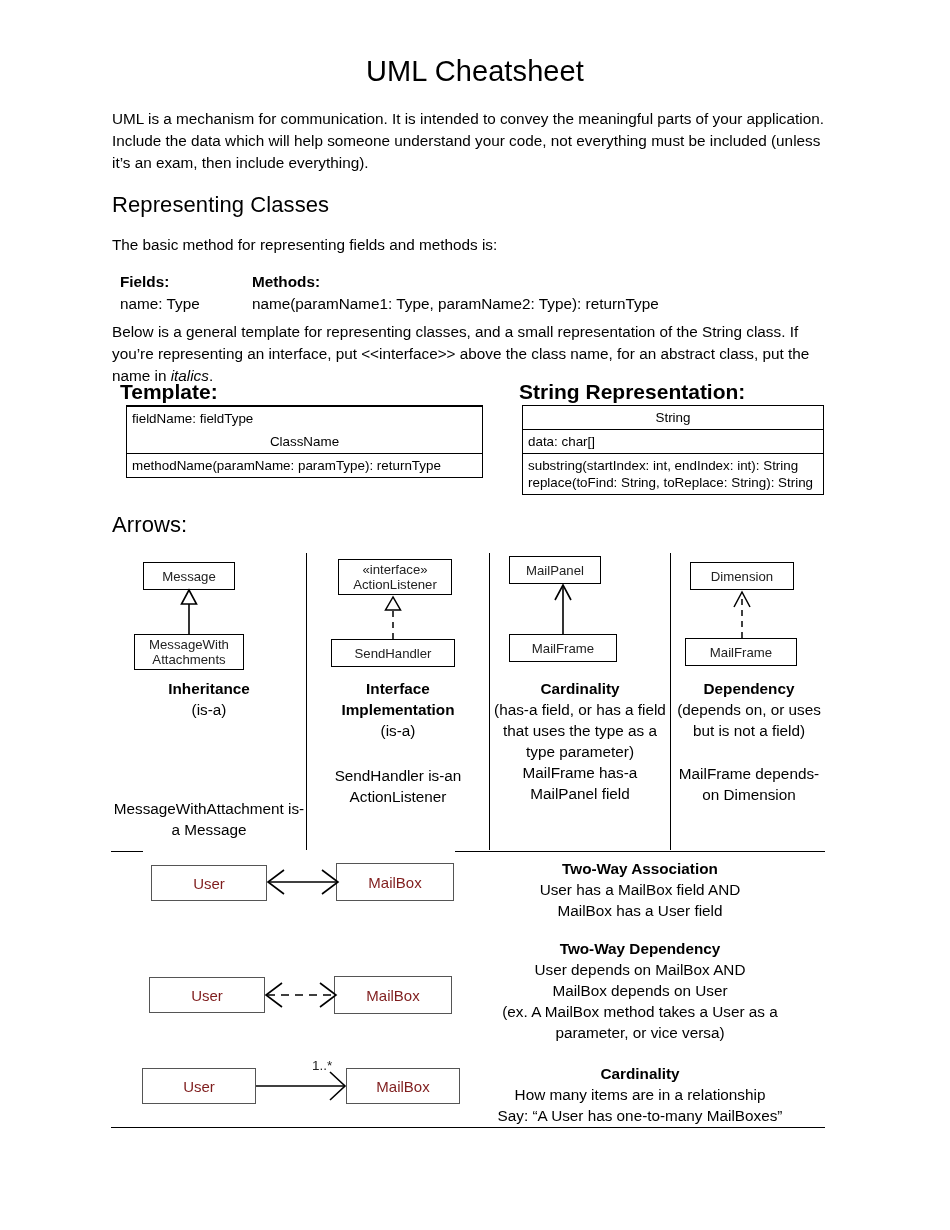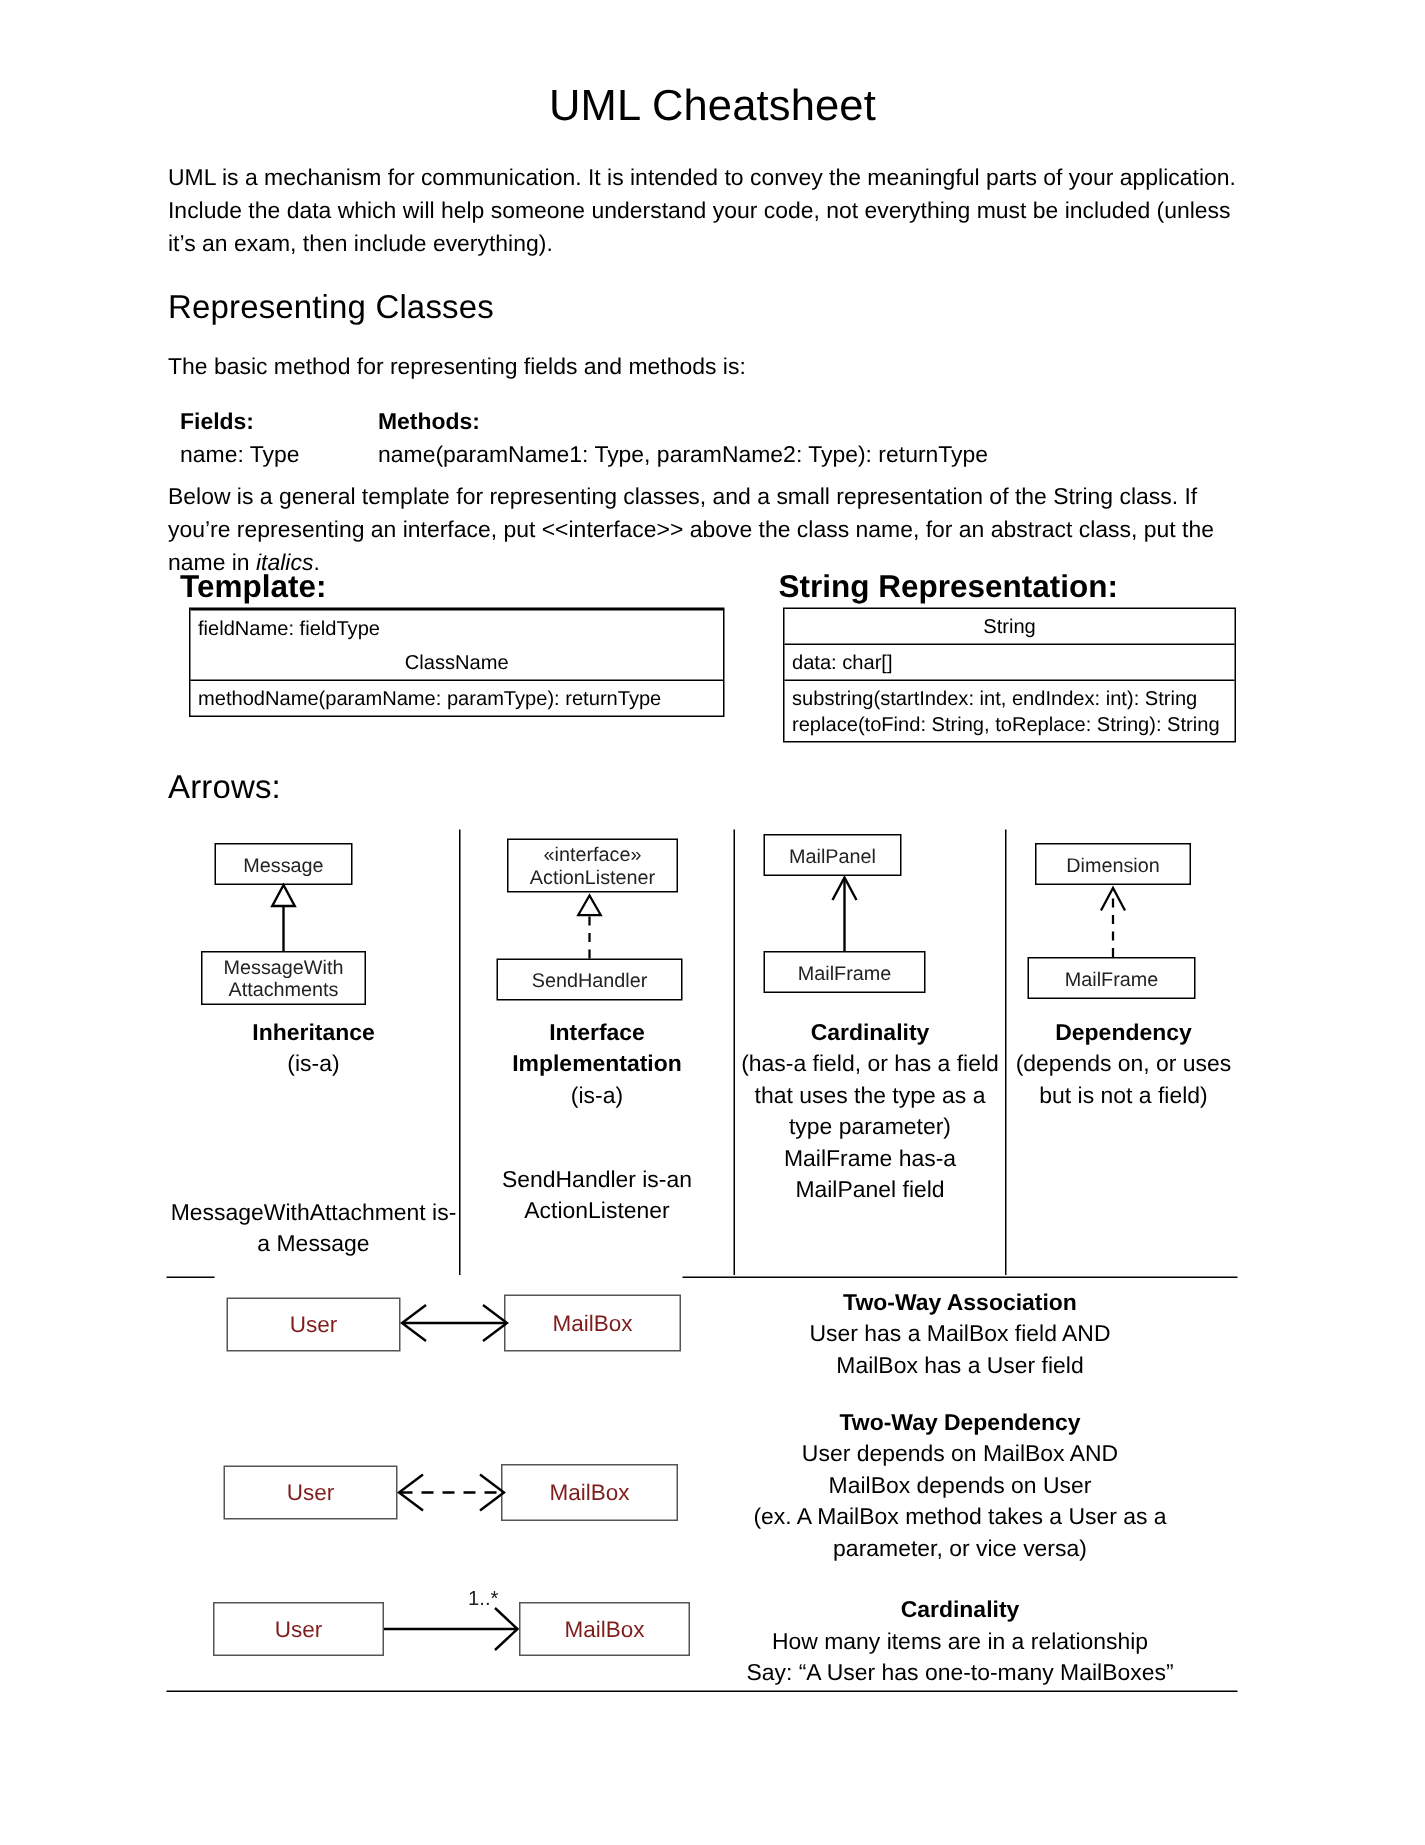--- a/index.html
+++ b/index.html
@@ -285,21 +285,21 @@
       <svg class="conn" width="176" height="116">
         <line x1="83" y1="83" x2="83" y2="54" stroke="#000" stroke-width="1.5" stroke-dasharray="6,5"></line>
         <polygon points="83,41 75.5,54 90.5,54" fill="#fff" stroke="#000" stroke-width="1.5"></polygon>
       </svg>
     </div>
     <div class="caption">
       <div class="cap-title">Interface</div>
       <div class="cap-title">Implementation</div>
       <div>(is-a)</div>
     </div>
-    <div class="example" style="margin-top:35px">SendHandler is-an ActionListener</div>
+    <div class="example" style="margin-top:24px">SendHandler is-an ActionListener</div>
   </div>
 
   <div class="arrowcol" id="col-asc">
     <div class="diagram" style="height:116px">
       <div class="node" style="left:16px; top:0px; width:92px; height:28px;">MailPanel</div>
       <div class="node" style="left:16px; top:78px; width:108px; height:28px;">MailFrame</div>
       <svg class="conn" width="174" height="116">
         <line x1="70" y1="78" x2="70" y2="30" stroke="#000" stroke-width="1.6"></line>
         <polyline points="62,44 70,29 78,44" fill="none" stroke="#000" stroke-width="1.6"></polyline>
       </svg>
@@ -317,20 +317,21 @@
       <div class="node" style="left:11px; top:82px; width:112px; height:28px;">MailFrame</div>
       <svg class="conn" width="150" height="116">
         <line x1="68" y1="82" x2="68" y2="38" stroke="#000" stroke-width="1.5" stroke-dasharray="6,5"></line>
         <polyline points="60,51 68,36 76,51" fill="none" stroke="#000" stroke-width="1.5"></polyline>
       </svg>
     </div>
     <div class="caption">
       <div class="cap-title">Dependency</div>
       <div>(depends on, or uses but is not a field)</div>
     </div>
+    <div class="example" style="margin-top:22px">MailFrame depends-on Dimension</div>
   </div>
 
   <div class="rel-row">
     <div class="bignode" style="left:151px; top:865px; width:116px; height:36px;">User</div>
     <div class="bignode" style="left:336px; top:863px; width:118px; height:38px;">MailBox</div>
     <svg style="position:absolute; left:260px; top:858px;" width="86" height="50">
       <line x1="9" y1="24" x2="77" y2="24" stroke="#000" stroke-width="1.6"></line>
       <polyline points="24,12 8,24 24,36" fill="none" stroke="#000" stroke-width="1.6"></polyline>
       <polyline points="62,12 78,24 62,36" fill="none" stroke="#000" stroke-width="1.6"></polyline>
     </svg>

